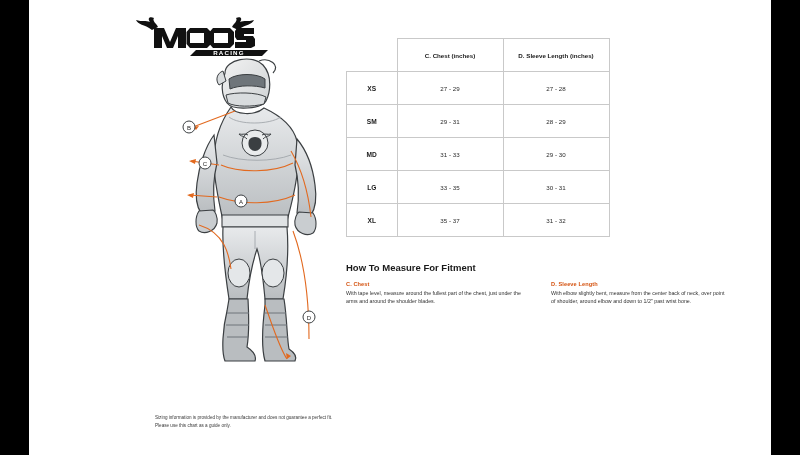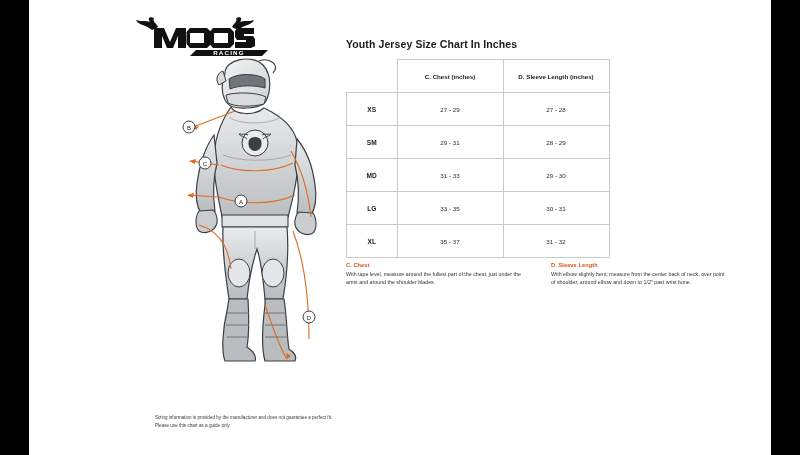--- a/index.html
+++ b/index.html
@@ -247,21 +247,20 @@
           <circle cx="72" cy="146" r="6" fill="#fff" stroke="#3b3f42" stroke-width="1"></circle>
           <text x="72" y="148.6" font-family="Liberation Sans, sans-serif" font-size="6" text-anchor="middle" fill="#222">A</text>
 
           <circle cx="140" cy="262" r="6" fill="#fff" stroke="#3b3f42" stroke-width="1"></circle>
           <text x="140" y="264.6" font-family="Liberation Sans, sans-serif" font-size="6" text-anchor="middle" fill="#222">D</text>
         </g>
       </svg>
     </div>
 
     <div class="content">
-      <h2 class="chart-title">Youth Jersey Size Chart In Inches</h2>
 
       <table class="sizechart">
         <thead>
           <tr>
             <th class="blank"></th>
             <th class="colhead">C. Chest (inches)</th>
             <th class="colhead">D. Sleeve Length (inches)</th>
           </tr>
         </thead>
         <tbody>
@@ -288,20 +287,21 @@
           <tr>
             <td class="rowhead">XL</td>
             <td>35 - 37</td>
             <td>31 - 32</td>
           </tr>
         </tbody>
       </table>
     </div>
 
     <div class="measure">
+      <h3 class="measure-title">How To Measure For Fitment</h3>
       <div class="measure-cols">
         <div class="measure-col">
           <h4>C. Chest</h4>
           <p>With tape level, measure around the fullest part of the chest, just under the arms and around the shoulder blades.</p>
         </div>
         <div class="measure-col">
           <h4>D. Sleeve Length</h4>
           <p>With elbow slightly bent, measure from the center back of neck, over point of shoulder, around elbow and down to 1/2" past wrist bone.</p>
         </div>
       </div>

